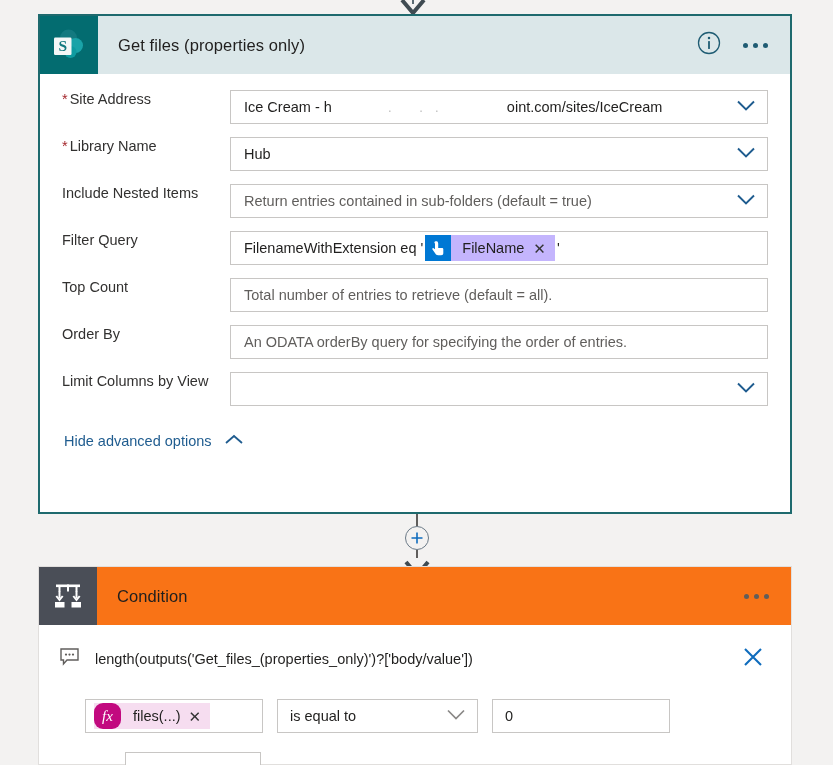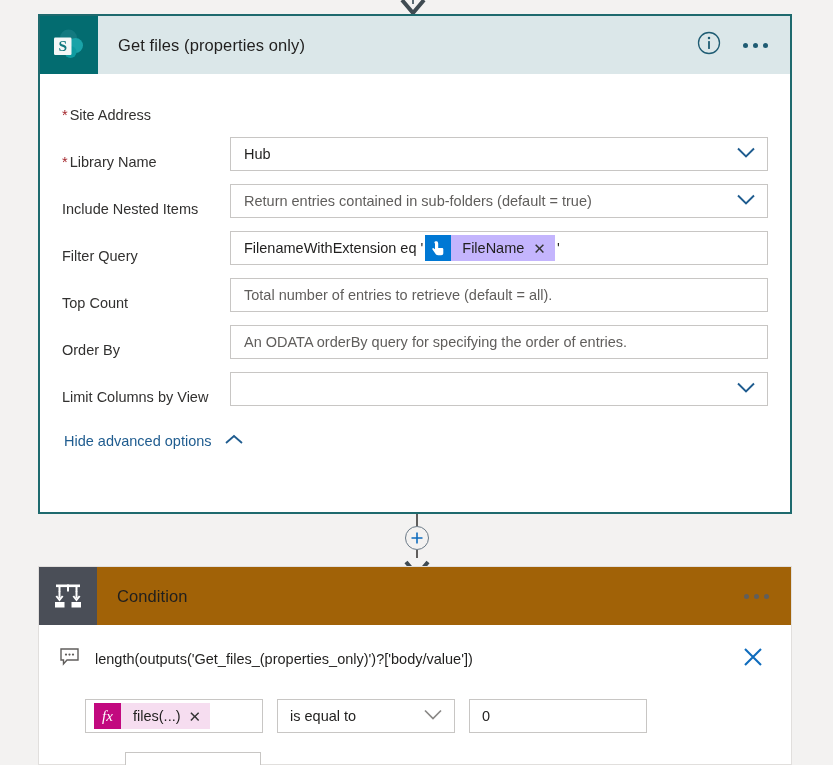--- a/index.html
+++ b/index.html
@@ -34,21 +34,21 @@
   }
 
   
   .card-header {
     display: flex;
     align-items: center;
     height: 58px;
     background: #dbe7e9;
     position: relative;
   }
-  .card-header.grey { background: #a16207; }
+  .card-header.grey { background: #f97316; }
 
   .app-icon {
     width: 58px; height: 58px;
     flex: 0 0 58px;
     display: flex; align-items: center; justify-content: center;
     background: #036c70;
   }
   .app-icon.dark { background: #4a4e57; }
 
   .card-title {
@@ -76,21 +76,21 @@
     width: 5px; height: 5px; border-radius: 50%;
     background: #1f5c73;
   }
   .ellipsis.grey i { background: #605e5c; }
 
   
   .card-body { padding: 16px 22px 0 22px; }
 
   .field-row {
     display: flex;
-    align-items: flex-end;
+    align-items: flex-start;
     margin-bottom: 13px;
     min-height: 34px;
   }
   .field-label {
     width: 168px;
     flex: 0 0 168px;
     font-size: 14.5px;
     color: #323130;
     line-height: 1.25;
     padding-right: 8px;
@@ -224,38 +224,39 @@
     border: 1px solid #c8c6c4;
     background: #fff;
     display: flex;
     align-items: center;
     padding: 0 12px;
     font-size: 14.5px;
     color: #201f1e;
     position: relative;
   }
   .cond-left  { width: 178px; padding: 0 8px; }
-  .cond-mid   { width: 178px; padding-right: 22px; }
+  .cond-mid   { width: 201px; padding-right: 22px; }
   .cond-right { width: 178px; }
 
   .fx-token {
     display: inline-flex;
     align-items: center;
     background: #f6ddf0;
     height: 26px;
   }
   .fx-icon {
     width: 27px; height: 26px;
     background: #c2097f;
     display: flex; align-items: center; justify-content: center;
     font-style: italic;
     font-family: "Liberation Serif", serif;
     font-size: 15px;
     color: #fff;
     flex: 0 0 27px;
+    border-radius: 9px;
   }
   .fx-label {
     font-size: 14.5px; color: #201f1e;
     padding: 0 8px 0 12px; white-space: nowrap;
   }
   .fx-x { font-size: 15px; color: #333; padding-right: 9px; cursor: pointer; line-height:1; }
 
   .partial-box {
     position: absolute;
     left: 86px; bottom: -2px;
@@ -305,20 +306,32 @@
         </span>
       </div>
     </div>
 
     <div class="card-body">
 
       
       <div class="field-row">
         <div class="field-label">
           <span class="req-star">*</span><span>Site Address</span>
+        </div>
+        <div class="field-control">
+          <span class="redacted-wrap">
+            <span class="val">Ice Cream - h</span>
+            <span class="redact-gap">. ..</span>
+            <span class="val">oint.com/sites/IceCream</span>
+          </span>
+          <span class="chev">
+            <svg width="22" height="14" viewBox="0 0 22 14">
+              <path d="M3 3 L11 11 L19 3" stroke="#1f5c8f" stroke-width="1.9" fill="none"></path>
+            </svg>
+          </span>
         </div>
       </div>
 
       
       <div class="field-row">
         <div class="field-label">
           <span class="req-star">*</span><span>Library Name</span>
         </div>
         <div class="field-control">
           <span class="val">Hub</span>

